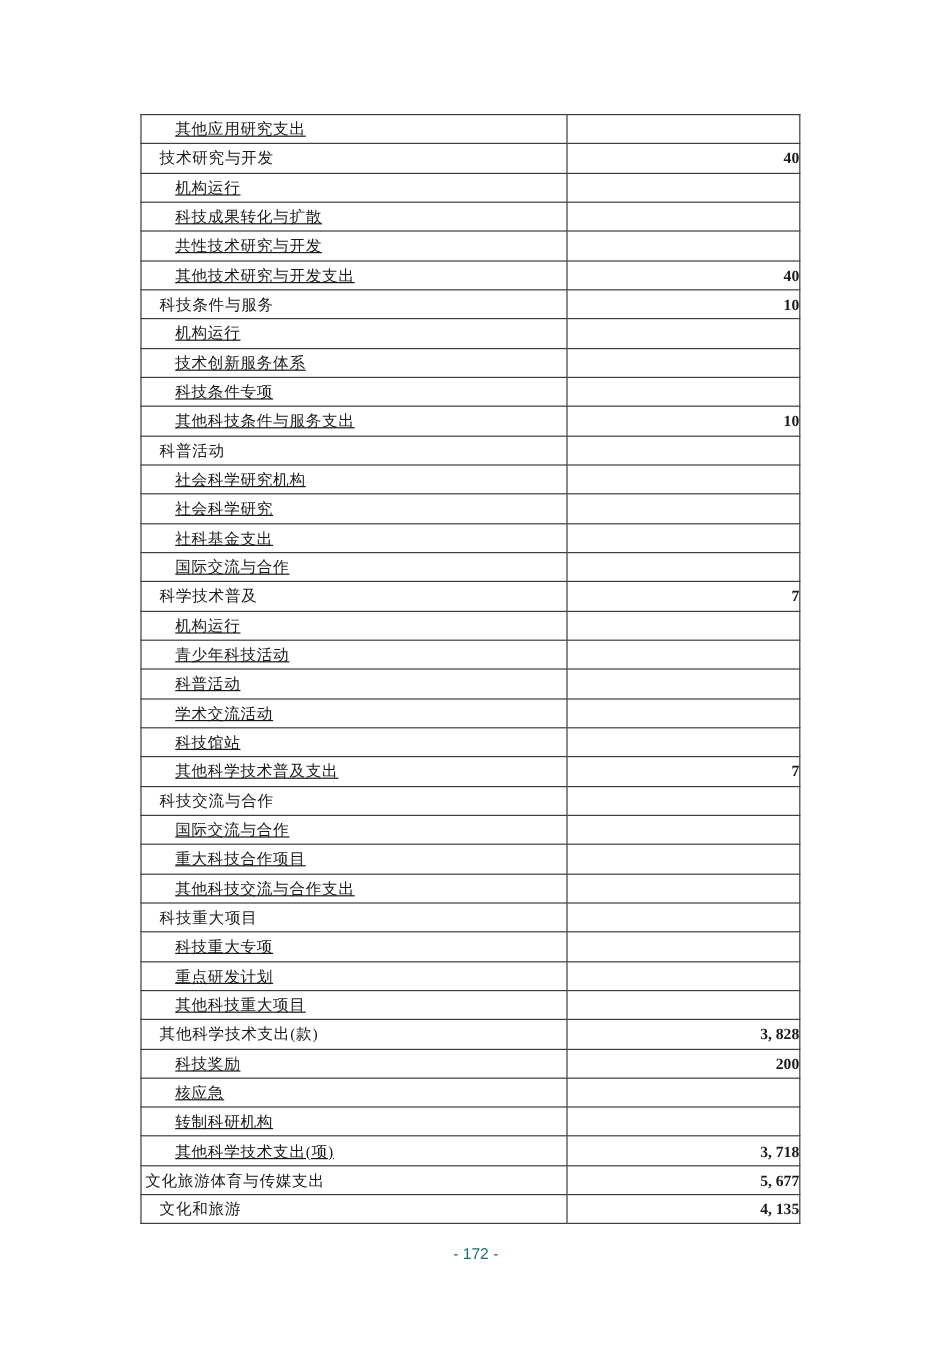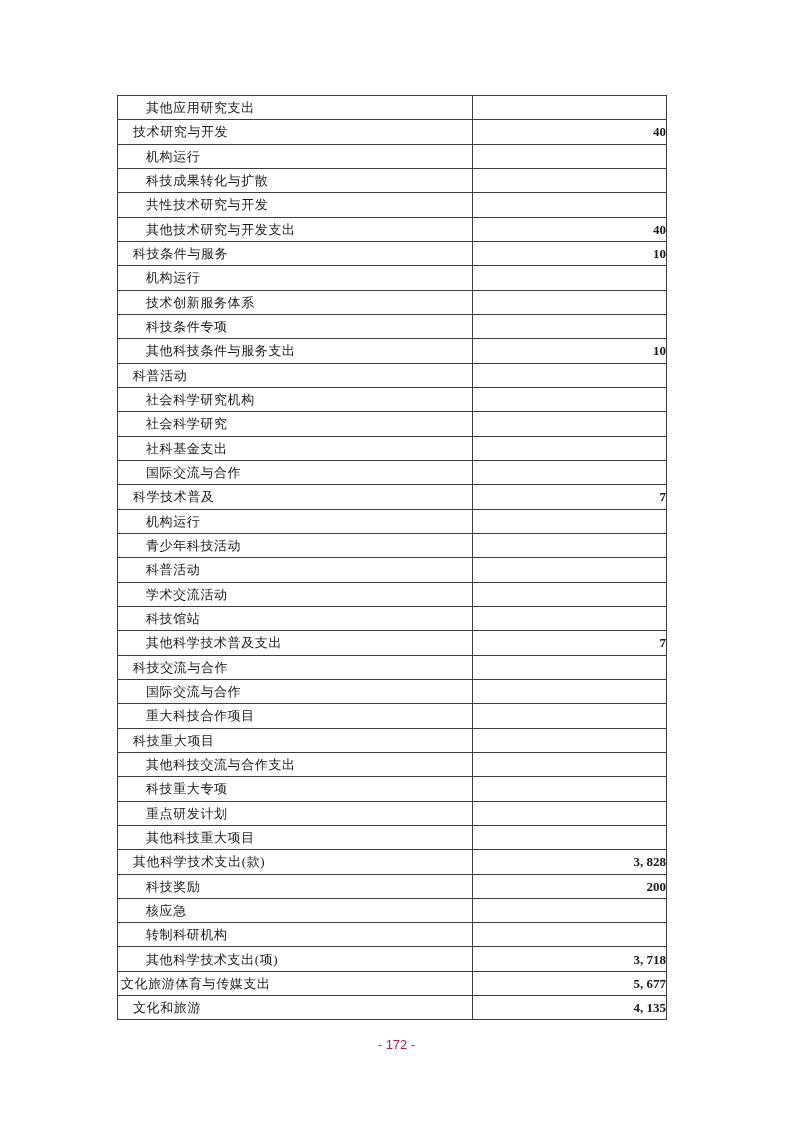--- a/index.html
+++ b/index.html
@@ -36,36 +36,36 @@
     vertical-align: middle;
     padding: 0;
     white-space: nowrap;
     overflow: hidden;
   }
   td.cell-label {
     letter-spacing: 0.6px;
   }
   td.cell-label.ind0 { padding-left: 3px; }
   td.cell-label.ind1 { padding-left: 15px; }
-  td.cell-label.ind2 { padding-left: 28px; }
+  td.cell-label.ind2 { padding-left: 28px; text-decoration: underline; }
   td.cell-value {
     text-align: right;
     padding-right: 3px;
     letter-spacing: 0;
     font-weight: bold;
   }
   .page-number {
     position: absolute;
     left: 0;
     top: 1037px;
     width: 100%;
     text-align: center;
     font-family: "Liberation Sans", "DejaVu Sans", sans-serif;
     font-size: 13px;
-    color: #be185d;
+    color: #0f766e;
   }
 </style>
 </head>
 <body>
 
 <div class="doc-page">
 
   <table class="budget-table">
     <colgroup>
       <col style="width:355px">
@@ -170,25 +170,25 @@
         </tr>
         <tr>
           <td class="cell-label ind2">国际交流与合作</td>
           <td class="cell-value"></td>
         </tr>
         <tr>
           <td class="cell-label ind2">重大科技合作项目</td>
           <td class="cell-value"></td>
         </tr>
         <tr>
+          <td class="cell-label ind2">其他科技交流与合作支出</td>
+          <td class="cell-value"></td>
+        </tr>
+        <tr>
           <td class="cell-label ind1">科技重大项目</td>
-          <td class="cell-value"></td>
-        </tr>
-        <tr>
-          <td class="cell-label ind2">其他科技交流与合作支出</td>
           <td class="cell-value"></td>
         </tr>
         <tr>
           <td class="cell-label ind2">科技重大专项</td>
           <td class="cell-value"></td>
         </tr>
         <tr>
           <td class="cell-label ind2">重点研发计划</td>
           <td class="cell-value"></td>
         </tr>

